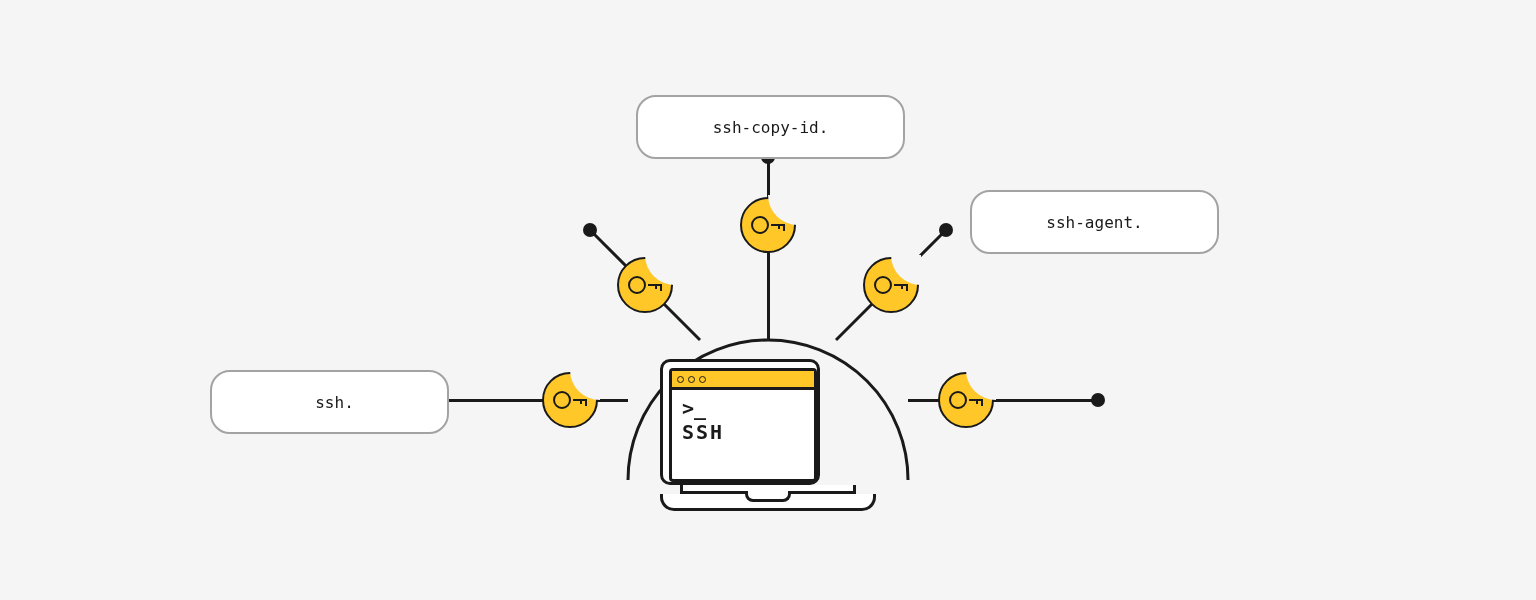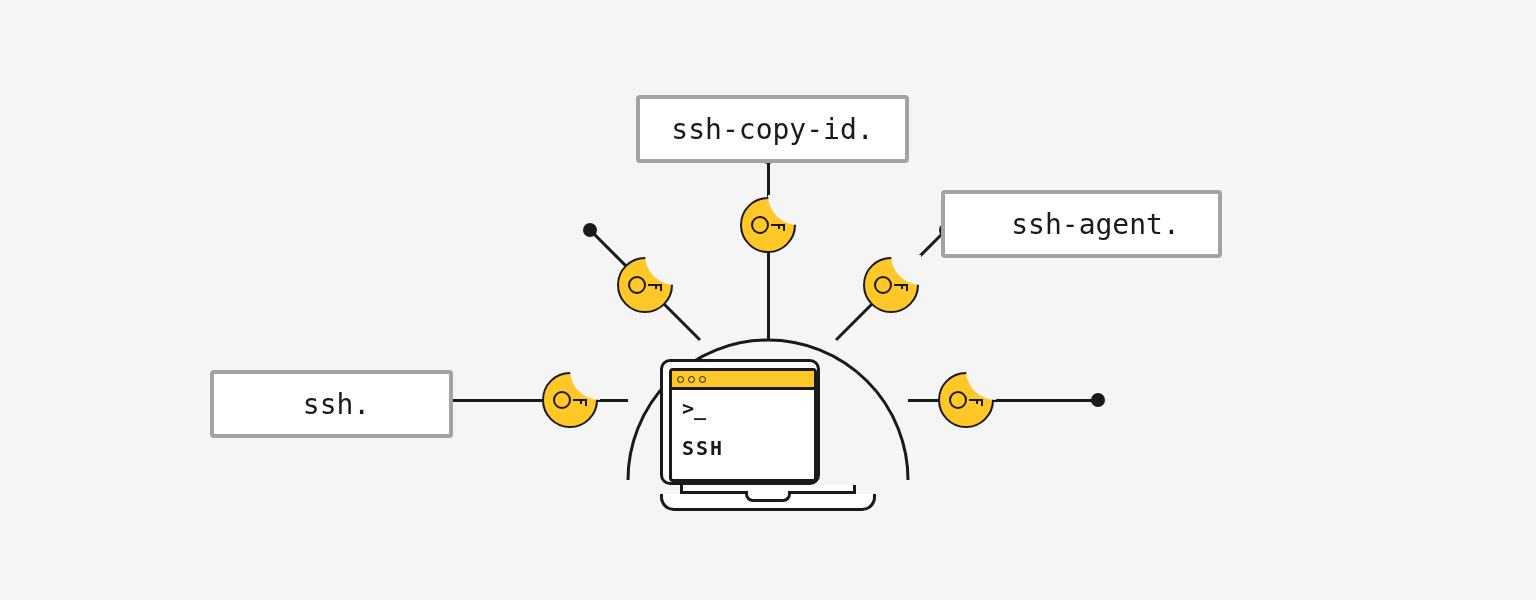--- a/index.html
+++ b/index.html
@@ -1,35 +1,35 @@
 <!DOCTYPE html>
 <html><head>
 <meta charset="utf-8">
 <style>
   html,body{margin:0;padding:0;width:1536px;height:600px;background:#f5f5f5;font-family:ui-monospace,Menlo,Monaco,Consolas,monospace;}
   .canvas{position:relative;width:1536px;height:600px;background:#f5f5f5;}
-  .box{position:absolute;background:#fff;border:4px solid #a3a3a3;border-radius:4px;display:flex;align-items:center;justify-content:center;font-size:28px;color:#1a1a1a;}
+  .box{position:absolute;background:#fff;border:2px solid #a3a3a3;border-radius:20px;display:flex;align-items:center;justify-content:center;font-size:16px;color:#1a1a1a;}
   .conn{position:absolute;background:#1a1a1a;}
   .dot{position:absolute;width:14px;height:14px;background:#1a1a1a;border-radius:50%;transform:translate(-50%,-50%);}
   .key{position:absolute;width:56px;height:56px;transform:translate(-50%,-50%);}
   .key .disc{position:absolute;inset:0;border-radius:50%;background:#ffc727;border:2px solid #1a1a1a;}
   .key .notch{position:absolute;top:-2px;right:-2px;width:30px;height:30px;background:#f5f5f5;border-bottom-left-radius:56px;}
   .key .glyph{position:absolute;inset:0;display:flex;align-items:center;justify-content:center;}
   .key .ring{width:14px;height:14px;border:2.5px solid #1a1a1a;border-radius:50%;margin-right:2px;}
   .key .shaft{width:14px;height:2.5px;background:#1a1a1a;position:relative;}
   .key .shaft::after{content:"";position:absolute;right:0;top:0;width:2.5px;height:7px;background:#1a1a1a;}
   .key .shaft::before{content:"";position:absolute;right:5px;top:0;width:2.5px;height:5px;background:#1a1a1a;}
   .laptop{position:absolute;left:768px;top:435px;transform:translate(-50%,-50%);}
   .scr{width:160px;height:126px;border:3px solid #1a1a1a;border-radius:10px;background:#fff;padding:6px;box-sizing:border-box;}
   .win{width:100%;height:100%;border:3px solid #1a1a1a;border-radius:4px;background:#fff;overflow:hidden;}
   .tb{height:16px;background:#ffc727;border-bottom:3px solid #1a1a1a;display:flex;align-items:center;padding-left:5px;gap:4px;}
   .tb span{width:5px;height:5px;border:1.5px solid #1a1a1a;border-radius:50%;}
   .term{padding:8px 10px;font-weight:bold;color:#1a1a1a;}
   .prompt{font-size:20px;line-height:1;}
-  .sshlbl{font-size:20px;letter-spacing:2px;margin-top:18px;}
+  .sshlbl{font-size:20px;letter-spacing:2px;margin-top:2px;}
   .base{width:210px;height:14px;border:3px solid #1a1a1a;border-top:none;border-radius:0 0 14px 14px;margin:0 auto;background:#fff;position:relative;}
   .hinge{width:170px;height:6px;border:3px solid #1a1a1a;border-top:none;margin:0 auto;background:#fff;}
   .lip{position:absolute;top:-3px;left:50%;transform:translateX(-50%);width:40px;height:8px;border:3px solid #1a1a1a;border-top:none;border-radius:0 0 8px 8px;background:#fff;}
   svg.diag{position:absolute;overflow:visible;}
 </style>
 </head>
 <body>
 
 <div class="canvas">
 
@@ -83,21 +83,21 @@
     </svg>
   <div class="key" style="left:891px;top:285px;">
       <div class="disc"></div>
       <div class="notch"></div>
       <div class="glyph">
         <div class="ring"></div>
         <div class="shaft"></div>
       </div>
     </div>
   <div class="dot" style="left:946px;top:230px;"></div>
-  <div class="box" style="left:941px;top:190px;width:245px;height:60px;padding-left:28px;">
+  <div class="box" style="left:970px;top:190px;width:245px;height:60px;">
       <span>ssh-agent.</span>
     </div>
 
   <div class="conn" style="left:908px;top:398.5px;width:191px;height:3px;"></div>
   <div class="key" style="left:966px;top:400px;">
       <div class="disc"></div>
       <div class="notch"></div>
       <div class="glyph">
         <div class="ring"></div>
         <div class="shaft"></div>

